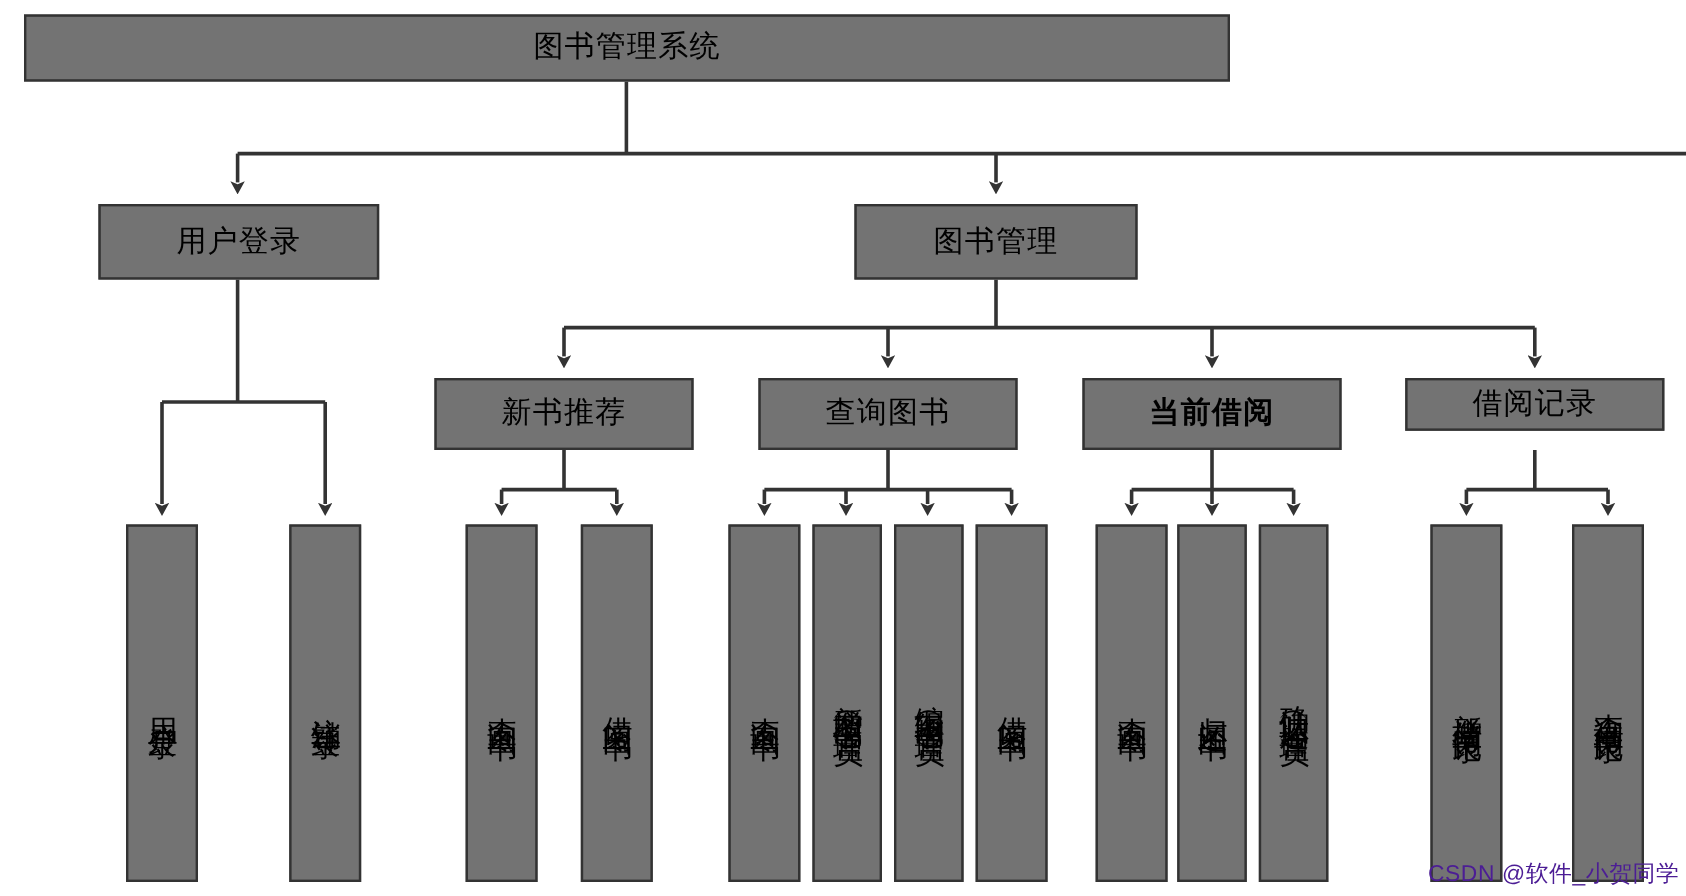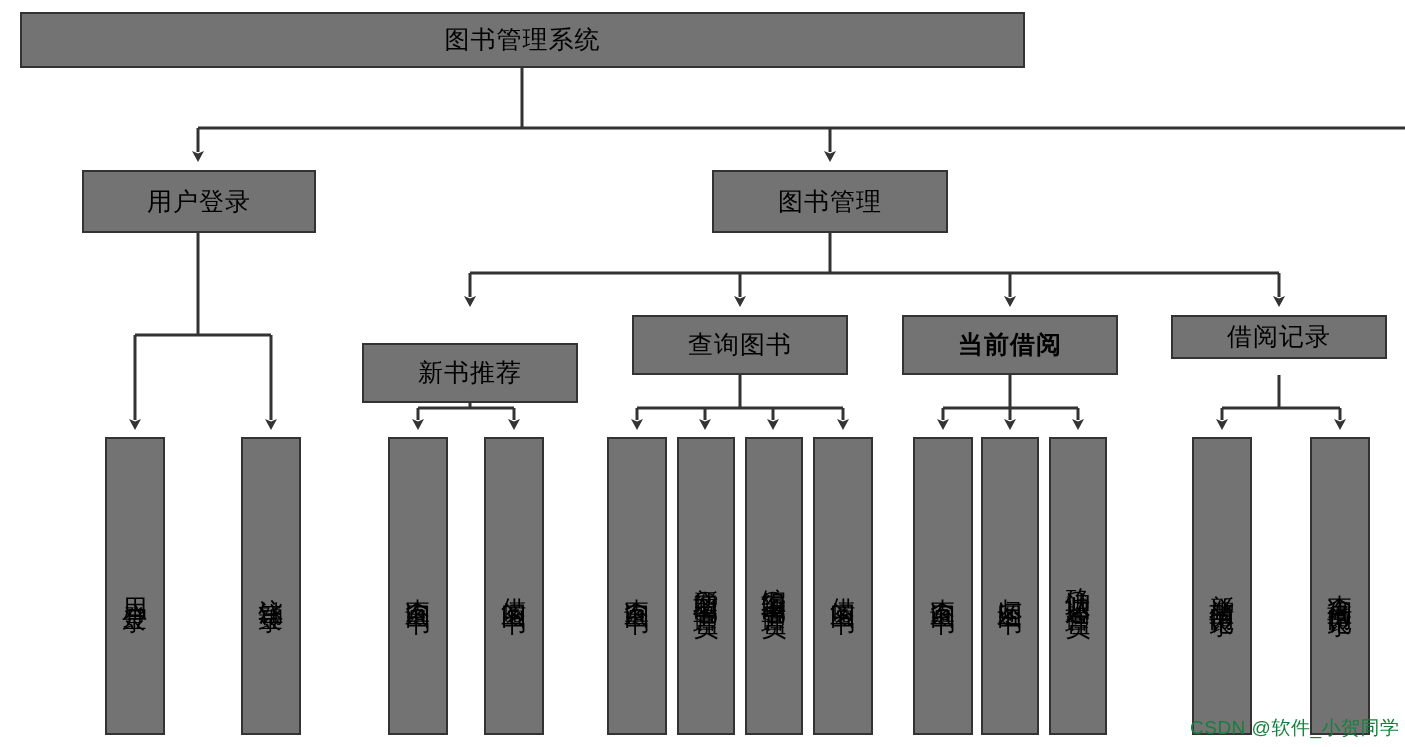--- a/index.html
+++ b/index.html
@@ -51,21 +51,21 @@
     text-orientation: upright;
     font-size: 25px;
     letter-spacing: 4px;
     line-height: 1.05;
     white-space: nowrap;
     text-align: center;
   }
   .watermark {
     position: absolute;
     font-size: 19px;
-    color: #15803d;
+    color: #4c1d95;
     white-space: nowrap;
     letter-spacing: 0.5px;
   }
 </style>
 </head>
 <body>
 
 <div id="canvas">
 
   <svg id="wires" viewBox="0 0 1405 747">
@@ -122,21 +122,21 @@
     <span class="label">图书管理系统</span>
   </div>
 
   <div class="node node-h" style="left:82px; top:170px; width:234px; height:63px;">
     <span class="label">用户登录</span>
   </div>
   <div class="node node-h" style="left:712px; top:170px; width:236px; height:63px;text-align:center;">
     <span class="label">图书管理</span>
   </div>
 
-  <div class="node node-h" style="left:362px; top:315px; width:216px; height:60px;margin-top:28px;">
+  <div class="node node-h" style="left:362px; top:315px; width:216px; height:60px;">
     <span class="label">新书推荐</span>
   </div>
   <div class="node node-h" style="left:632px; top:315px; width:216px; height:60px;">
     <span class="label">查询图书</span>
   </div>
   <div class="node node-h" style="left:902px; top:315px; width:216px; height:60px;font-weight:bold;">
     <span class="label">当前借阅</span>
   </div>
   <div class="node node-h" style="left:1171px; top:315px; width:216px; height:44px;">
     <span class="label">借阅记录</span>

